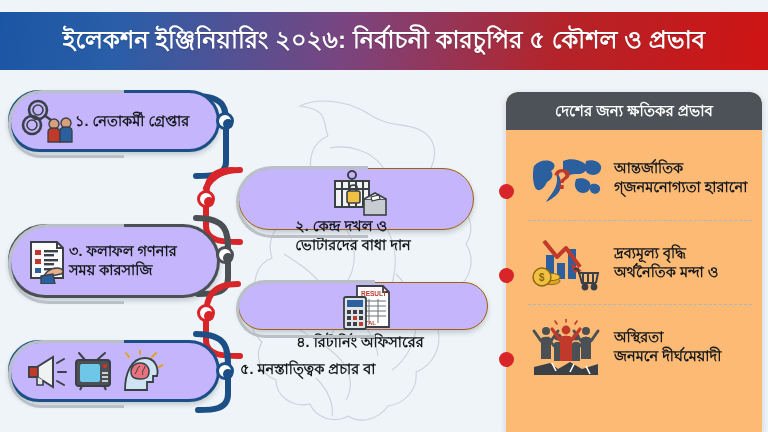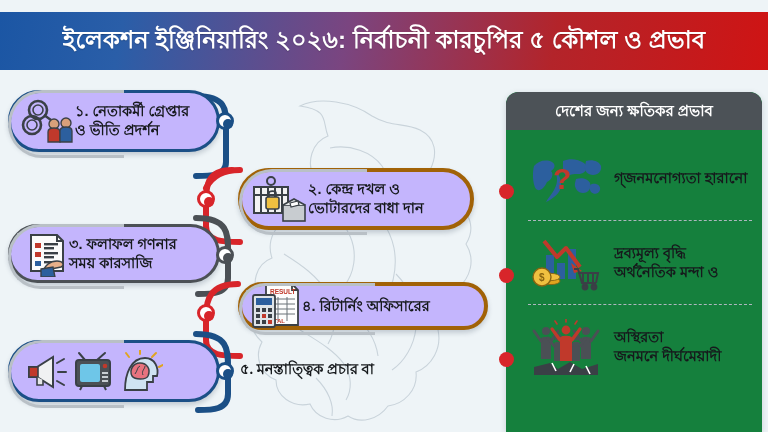--- a/index.html
+++ b/index.html
@@ -43,21 +43,21 @@
 
   .pill {
     position:absolute;
     display:flex; align-items:center;
     background:#c4b5fd;
     border-radius:40px;
     z-index:2;
     box-shadow: 0 3px 5px rgba(40,60,80,.22);
   }
   .pill.blue  { border:3px solid #1b4f86; }
-  .pill.red   { border:4px solid #a16207; }
+  .pill.red   { border:1px solid #a16207;flex-direction:column; }
   .pill.gray  { border:3px solid #4b5055; }
 
   
   .pill::before {
     content:""; position:absolute; left:-3px; top:-3px;
     width:55%; height:calc(100% + 6px);
     border:3px solid #b9c0c6;
     border-right:none;
     border-radius:40px 0 0 40px;
     pointer-events:none;
@@ -86,26 +86,26 @@
   .node.red  i { background:#d8252a; }
   .node.gray { border:3px solid #4b5055; }
   .node.gray i { background:#4b5055; }
 
   
   .outside-text {
     position:absolute;
     font-size:14.5px; font-weight:bold; color:#16191c; line-height:1.32;
     z-index:4; white-space:nowrap;
   }
-  .outside-text .ln { display:block;font-family:Liberation Serif, serif; }
+  .outside-text .ln { display:block; }
 
   
   .panel {
     position:absolute; left:506px; top:92px; width:256px; height:340px;
-    background:#15803d;
+    background:#fdba74;
     border-radius:12px 12px 0 0;
     z-index:4;
     box-shadow:0 2px 6px rgba(40,60,80,.18);
     overflow:hidden;
   }
   .panel-head {
     height:38px; background:#4c5257;
     border-radius:12px 12px 0 0;
     display:flex; align-items:center; justify-content:center;
   }
@@ -198,21 +198,20 @@
         <g>
           <circle cx="33" cy="26" r="5" fill="#d8a07a" stroke="#3a4046" stroke-width="1.4"></circle>
           <path d="M27 44 L27 34 C27 31,30 30,33 30 C36 30,39 31,39 34 L39 44 Z" fill="#c0392b" stroke="#3a4046" stroke-width="1.3"></path>
           <circle cx="45" cy="25" r="5" fill="#d8a07a" stroke="#3a4046" stroke-width="1.4"></circle>
           <path d="M39 44 L39 33 C39 30,42 29,45 29 C48 29,51 30,51 33 L51 44 Z" fill="#2c5f9e" stroke="#3a4046" stroke-width="1.3"></path>
         </g>
       </svg>
     </div>
     <div class="pill-text">
       <span class="ln">১. নেতাকর্মী গ্রেপ্তার</span>
-      <span class="ln">ও ভীতি প্রদর্শন</span>
     </div>
   </div>
   <div class="node blue" style="left:216px; top:34px;">
       <i></i>
     </div>
 
   <div class="pill red" style="left:238px; top:90px; width:236px; height:62px; padding-left:8px;">
     <div class="pill-icons">
       <svg width="58" height="48" viewBox="0 0 58 48">
         <rect x="4" y="12" width="34" height="26" fill="#f2f2f2" stroke="#3a4046" stroke-width="2"></rect>
@@ -235,21 +234,21 @@
     </div>
     <div class="pill-text">
       <span class="ln">২. কেন্দ্র দখল ও</span>
       <span class="ln">ভোটারদের বাধা দান</span>
     </div>
   </div>
   <div class="node red" style="left:197px; top:112px;">
       <i></i>
     </div>
 
-  <div class="pill gray" style="left:8px; top:146px; width:212px; height:59px; padding-left:12px;">
+  <div class="pill gray" style="left:8px; top:146px; width:212px; height:74px; padding-left:12px;">
     <div class="pill-icons">
       <svg width="46" height="46" viewBox="0 0 46 46">
         <path d="M8 4 H34 L40 10 V40 H8 Z" fill="#fbfbfb" stroke="#3a4046" stroke-width="2"></path>
         <path d="M34 4 V10 H40" fill="none" stroke="#3a4046" stroke-width="2"></path>
         <g>
           <rect x="12" y="12" width="6" height="5" fill="#c0392b"></rect>
           <rect x="12" y="21" width="6" height="5" fill="#c0392b"></rect>
           <rect x="12" y="30" width="6" height="5" fill="#2c5f9e"></rect>
           <rect x="21" y="12" width="14" height="2.4" fill="#3a4046"></rect>
           <rect x="21" y="16" width="10" height="2.4" fill="#3a4046"></rect>
@@ -377,20 +376,21 @@
             <path d="M26 22 C28 27, 27 33, 24 38 C22 42, 18 46, 16 50 C20 48, 27 44, 30 38 C32 33, 31 26, 28 22 Z"></path>
             <path d="M33 9 C40 6, 48 7, 54 11 C58 14, 57 19, 53 21 C49 23, 44 21, 40 23 C36 25, 34 22, 33 18 Z"></path>
             <path d="M56 9 C62 7, 69 9, 71 14 C72 19, 68 23, 63 23 C58 23, 54 19, 55 14 Z"></path>
             <path d="M46 27 C52 25, 58 27, 60 31 C62 36, 58 41, 53 41 C48 41, 44 36, 45 31 Z"></path>
             <path d="M62 32 C67 31, 71 34, 70 38 C69 42, 64 43, 61 40 C59 37, 59 33, 62 32 Z"></path>
           </g>
           <text x="23" y="37" font-size="30" font-weight="bold" fill="#c0392b" font-family="'Liberation Sans',sans-serif">?</text>
         </svg>
       </div>
       <div class="impact-text">
+        <span class="ln">আন্তর্জাতিক</span>
         <span class="ln">গ্জনমনোগ্যতা হারানো</span>
       </div>
     </div>
 
     <div class="impact">
       <div class="impact-icon">
         <svg width="72" height="56" viewBox="0 0 72 56">
           <rect x="16" y="20" width="8" height="24" fill="#2c5f9e"></rect>
           <rect x="27" y="28" width="8" height="16" fill="#2c5f9e"></rect>
           <rect x="38" y="14" width="8" height="30" fill="#2c5f9e"></rect>

